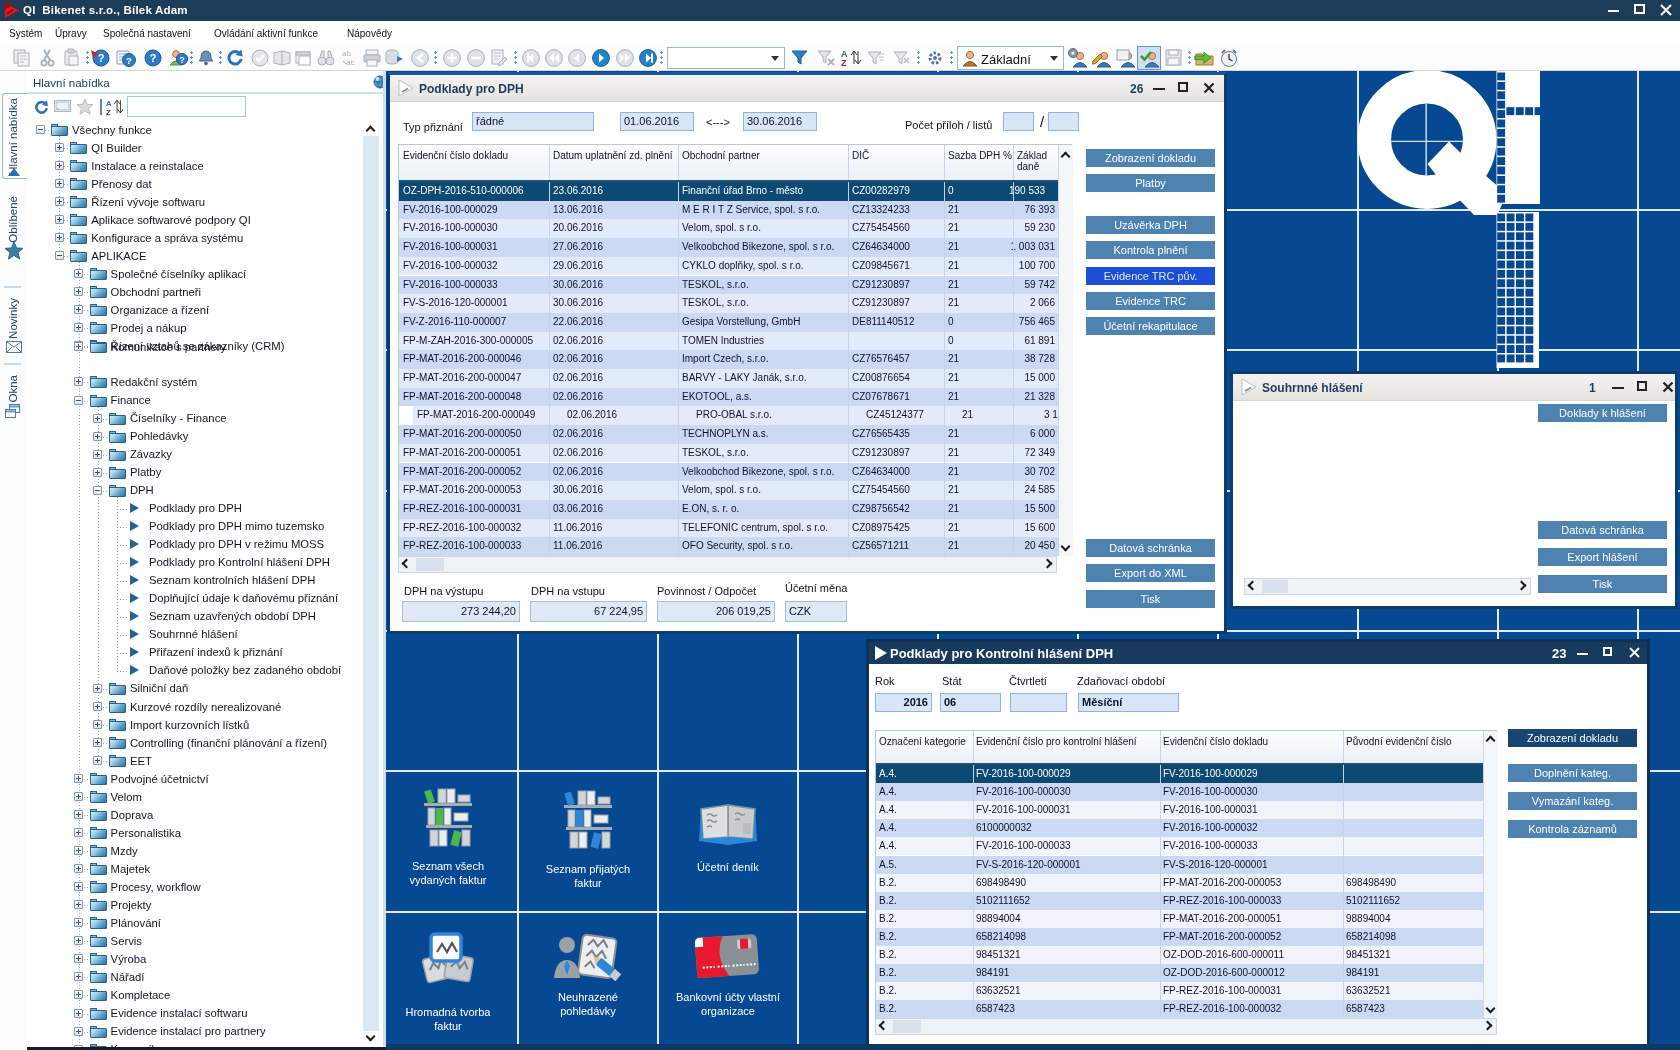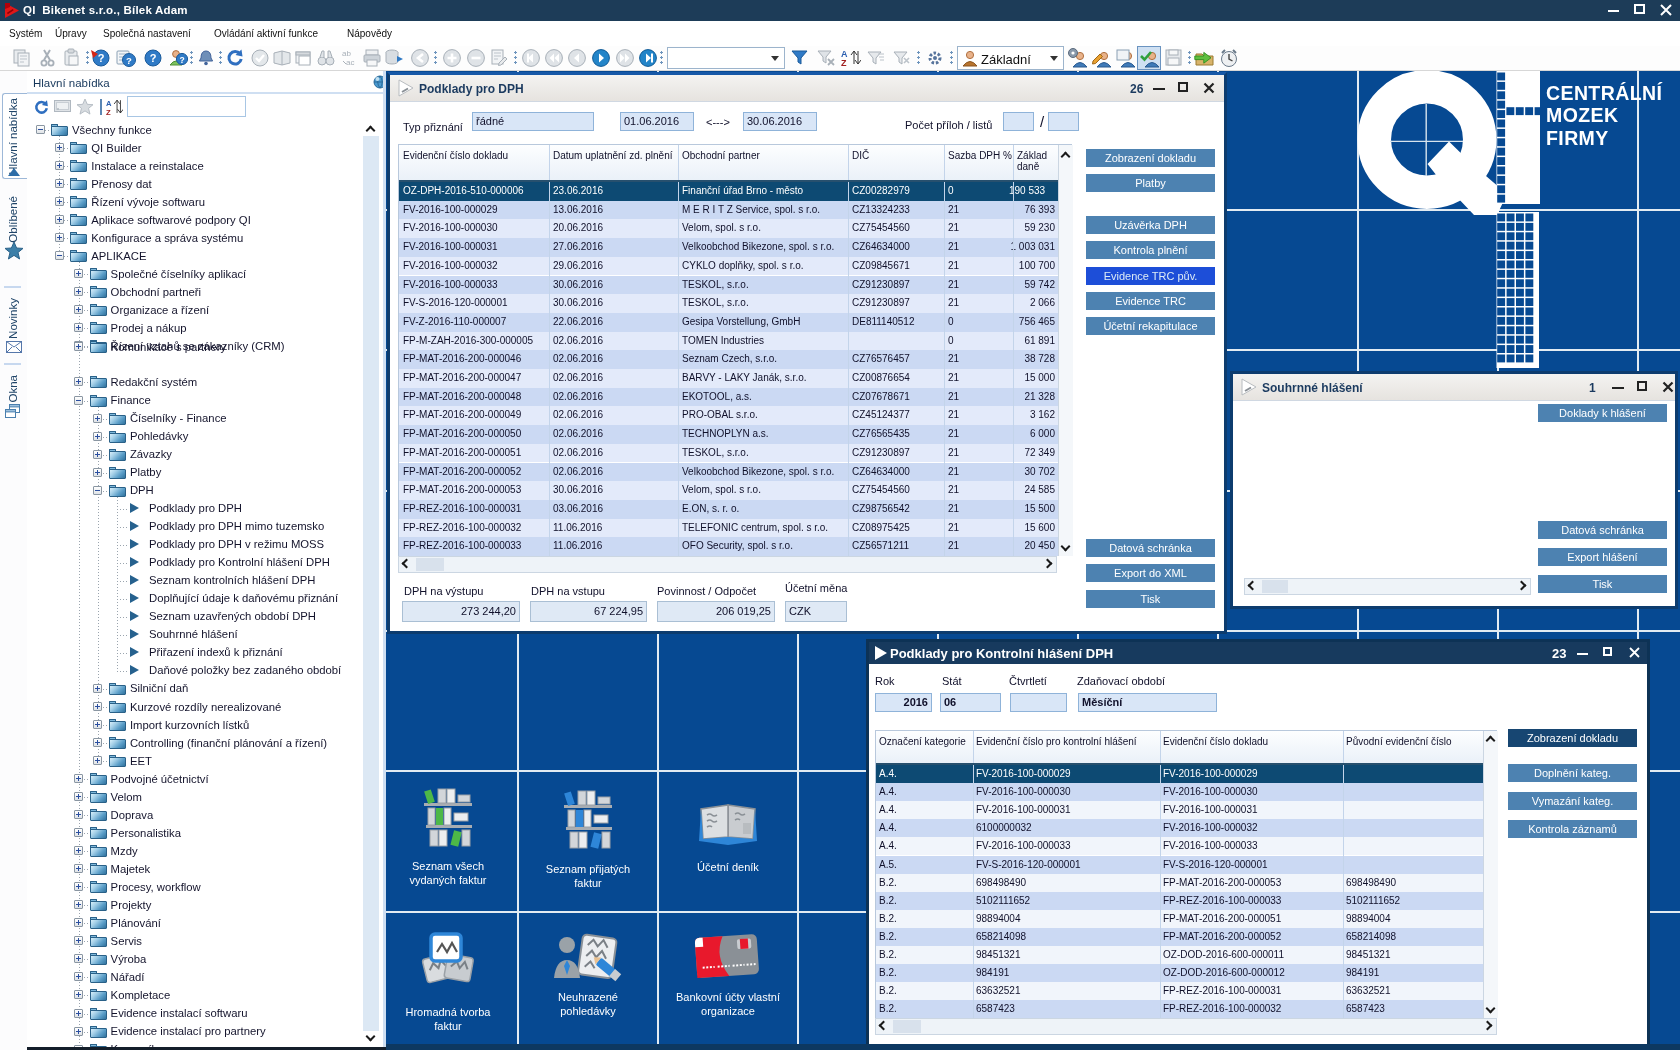--- a/index.html
+++ b/index.html
@@ -998,21 +998,20 @@
       <rect x="1139.4" y="264.7" width="7.9" height="7.9" fill="#064992"></rect>
       <rect x="1111.2" y="274.1" width="7.9" height="7.9" fill="#064992"></rect>
       <rect x="1120.6" y="274.1" width="7.9" height="7.9" fill="#064992"></rect>
       <rect x="1130.0" y="274.1" width="7.9" height="7.9" fill="#064992"></rect>
       <rect x="1139.4" y="274.1" width="7.9" height="7.9" fill="#064992"></rect>
       <rect x="1111.2" y="283.5" width="7.9" height="7.9" fill="#064992"></rect>
       <rect x="1120.6" y="283.5" width="7.9" height="7.9" fill="#064992"></rect>
       <rect x="1130.0" y="283.5" width="7.9" height="7.9" fill="#064992"></rect>
       <rect x="1139.4" y="283.5" width="7.9" height="7.9" fill="#064992"></rect>
     </svg>
-    <div class="abs" style="left:1160px;top:11px;color:#fff;font-weight:bold;font-size:19.5px;line-height:22.4px;letter-spacing:0.4px">CENTRÁLNÍ<br>MOZEK<br>FIRMY</div>
     <svg class="abs" style="left:34px;top:716px" width="56" height="66" viewBox="0 0 56 66">
       <rect x="4" y="16" width="48" height="3" fill="#a8adb2"></rect>
       <rect x="6" y="38" width="46" height="3" fill="#a8adb2"></rect>
       <rect x="8" y="3" width="7" height="13" fill="#4db848" transform="rotate(-18 11 16)"></rect>
       <rect x="18" y="2" width="8" height="14" fill="#d2d6da" stroke="#9aa0a6"></rect>
       <rect x="27" y="2" width="8" height="14" fill="#eceef0" stroke="#9aa0a6"></rect>
       <rect x="38" y="8" width="12" height="7" fill="#d2d6da" stroke="#9aa0a6"></rect>
       <rect x="8" y="21" width="7" height="17" fill="#d2d6da" stroke="#9aa0a6"></rect>
       <rect x="16" y="21" width="7" height="17" fill="#4db848"></rect>
       <rect x="24" y="21" width="7" height="17" fill="#eceef0" stroke="#9aa0a6"></rect>
@@ -1190,42 +1189,42 @@
         <span style="left:4px;width:145px">FP-M-ZAH-2016-300-000005</span>
         <span style="left:154px;width:124px">02.06.2016</span>
         <span style="left:283px;width:164px">TOMEN Industries</span>
         <span style="left:453px;width:91px"></span>
         <span style="left:549px;width:60px">0</span>
         <span style="left:610px;width:46px;text-align:right">61 891</span>
       </div>
       <div class="row rB" style="left:0;top:205.3px;width:659px;height:18.7px">
         <span style="left:4px;width:145px">FP-MAT-2016-200-000046</span>
         <span style="left:154px;width:124px">02.06.2016</span>
-        <span style="left:283px;width:164px">Seznam Czech, s.r.o.</span>
+        <span style="left:283px;width:164px">Import Czech, s.r.o.</span>
         <span style="left:453px;width:91px">CZ76576457</span>
         <span style="left:549px;width:60px">21</span>
         <span style="left:610px;width:46px;text-align:right">38 728</span>
       </div>
       <div class="row rA" style="left:0;top:224.0px;width:659px;height:18.7px">
         <span style="left:4px;width:145px">FP-MAT-2016-200-000047</span>
         <span style="left:154px;width:124px">02.06.2016</span>
         <span style="left:283px;width:164px">BARVY - LAKY Janák, s.r.o.</span>
         <span style="left:453px;width:91px">CZ00876654</span>
         <span style="left:549px;width:60px">21</span>
         <span style="left:610px;width:46px;text-align:right">15 000</span>
       </div>
       <div class="row rB" style="left:0;top:242.7px;width:659px;height:18.7px">
         <span style="left:4px;width:145px">FP-MAT-2016-200-000048</span>
         <span style="left:154px;width:124px">02.06.2016</span>
         <span style="left:283px;width:164px">EKOTOOL, a.s.</span>
         <span style="left:453px;width:91px">CZ07678671</span>
         <span style="left:549px;width:60px">21</span>
         <span style="left:610px;width:46px;text-align:right">21 328</span>
       </div>
-      <div class="row rA" style="left:0;top:261.4px;width:660px;height:18.7px">
+      <div class="row rA" style="left:14px;top:261.4px;width:660px;height:18.7px">
         <span style="left:4px;width:145px">FP-MAT-2016-200-000049</span>
         <span style="left:154px;width:124px">02.06.2016</span>
         <span style="left:283px;width:164px">PRO-OBAL s.r.o.</span>
         <span style="left:453px;width:91px">CZ45124377</span>
         <span style="left:549px;width:60px">21</span>
         <span style="left:610px;width:46px;text-align:right">3 162</span>
       </div>
       <div class="row rB" style="left:0;top:280.1px;width:659px;height:18.7px">
         <span style="left:4px;width:145px">FP-MAT-2016-200-000050</span>
         <span style="left:154px;width:124px">02.06.2016</span>
@@ -1351,21 +1350,21 @@
         <path d="M1 1 L10 10 M10 1 L1 10" stroke="#fff" stroke-width="1.8"></path>
       </svg>
     </div>
     <div class="lbl" style="left:6px;top:33px">Rok</div>
     <div class="lbl" style="left:73px;top:33px">Stát</div>
     <div class="lbl" style="left:140px;top:33px">Čtvrtletí</div>
     <div class="lbl" style="left:208px;top:33px">Zdaňovací období</div>
     <div class="tbox" style="left:6px;top:51px;width:57px;text-align:right;font-weight:bold">2016</div>
     <div class="tbox" style="left:71px;top:51px;width:61px;font-weight:bold">06</div>
     <div class="tbox" style="left:141px;top:51px;width:57px"></div>
-    <div class="tbox" style="left:209px;top:51px;width:139px;font-weight:bold">Měsíční</div>
+    <div class="tbox" style="left:209px;top:51px;width:101px;font-weight:bold">Měsíční</div>
     <div class="abs" style="left:6px;top:88px;width:622px;height:288px;border:1px solid #b8c8dc;background:#fff">
       <div class="abs" style="left:0;top:0;width:607px;height:34px;background:linear-gradient(#fdfeff,#e9f0f8)"></div>
       <div class="thead" style="left:3px;top:5px">Označení kategorie</div>
       <div class="thead" style="left:100px;top:5px">Evidenční číslo pro kontrolní hlášení</div>
       <div class="thead" style="left:287px;top:5px">Evidenční číslo dokladu</div>
       <div class="thead" style="left:470px;top:5px">Původní evidenční číslo</div>
       <div class="row rS" style="left:0;top:34.0px;width:607px;height:18.1px">
         <span style="left:3px;width:92px">A.4.</span>
         <span style="left:100px;width:181px">FV-2016-100-000029</span>
         <span style="left:287px;width:178px">FV-2016-100-000029</span>

